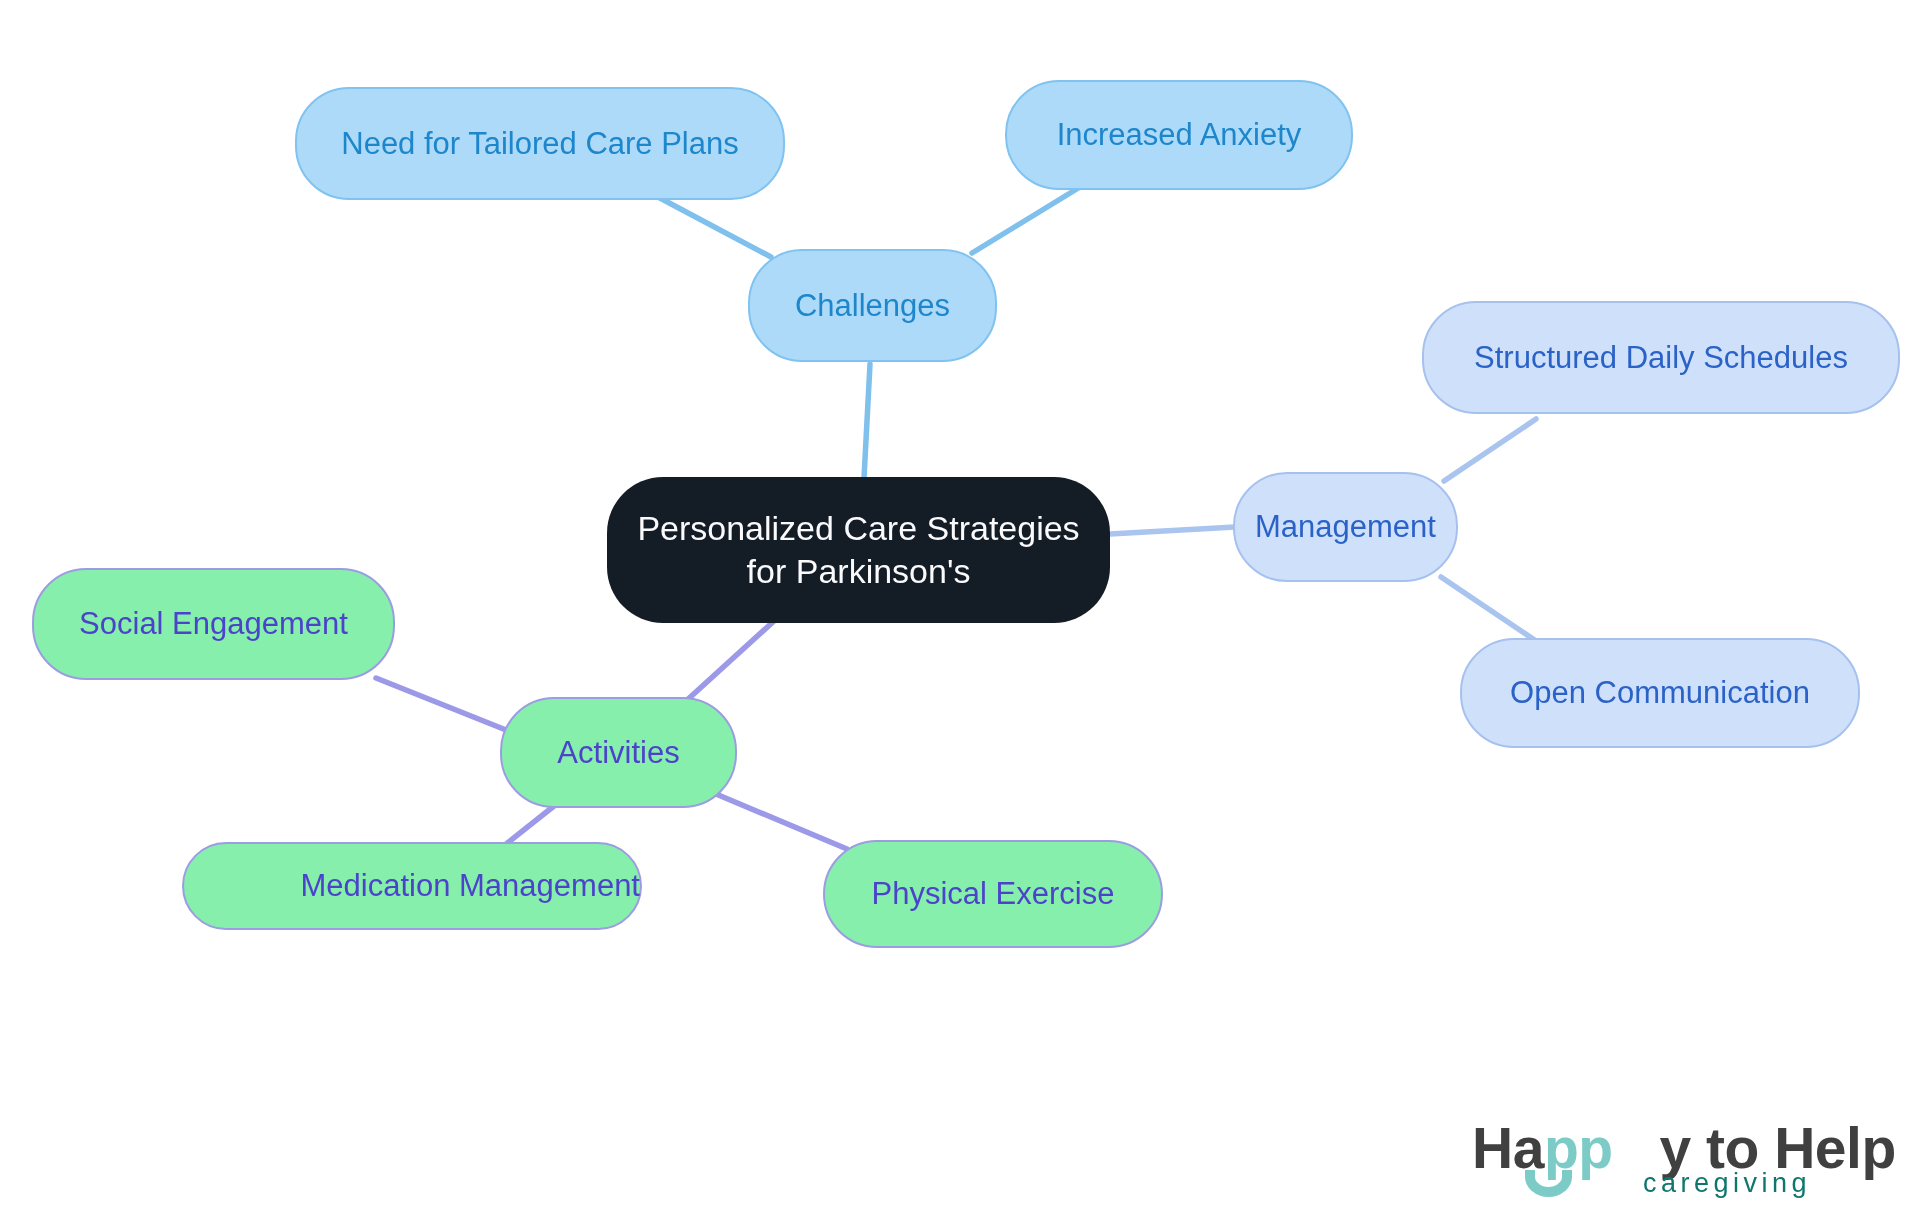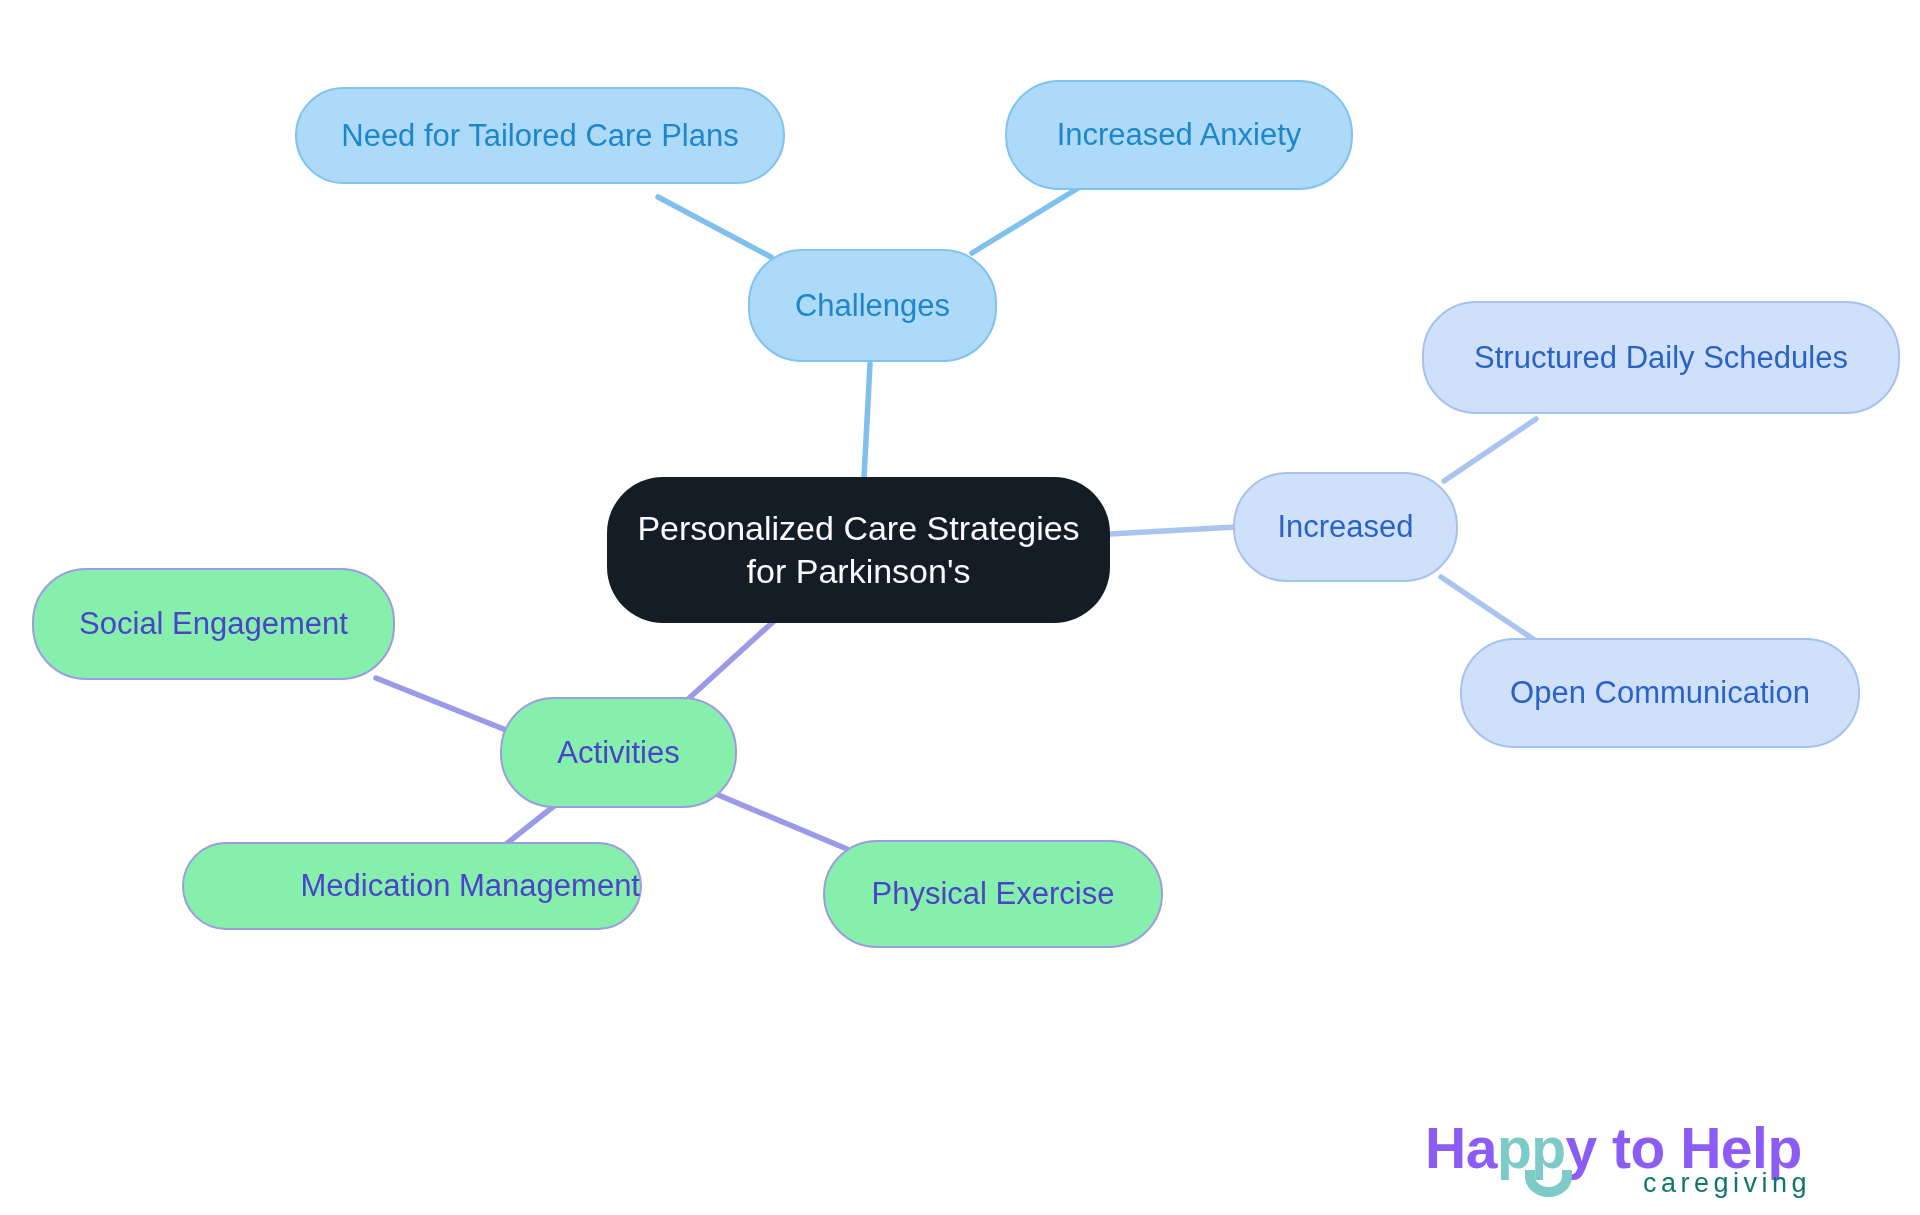--- a/index.html
+++ b/index.html
@@ -22,37 +22,37 @@
   .np{background:#CFE1FA;border:2px solid #A6C1EE;color:#2B62C7;}
   .nl{background:#86efac;border:2px solid #9C9CE3;color:#4C43CB;}
   .center-node{
     background:#141C26;color:#FAFAFC;border-radius:56px;font-size:34px;
     flex-direction:column;line-height:1.26;white-space:nowrap;
   }
 
   
   .n-center     {left:607px;  top:477px; width:503px; height:146px;}
   .n-challenges {left:748px;  top:249px; width:249px; height:113px;}
-  .n-need       {left:295px;  top:87px;  width:490px; height:97px;}
+  .n-need       {left:295px;  top:87px;  width:490px; height:113px;}
   .n-anxiety    {left:1005px; top:80px;  width:348px; height:110px;}
   .n-solutions  {left:1233px; top:472px; width:225px; height:110px;}
   .n-structured {left:1422px; top:301px; width:478px; height:113px;}
   .n-open       {left:1460px; top:638px; width:400px; height:110px;}
   .n-activities {left:500px;  top:697px; width:237px; height:111px;}
   .n-social     {left:32px;   top:568px; width:363px; height:112px;}
   .n-medication {left:182px;  top:842px; width:460px; height:88px;justify-content:flex-end;}
   .n-physical   {left:823px;  top:840px; width:340px; height:108px;}
 
   
   .logo{position:absolute;left:1425px;top:1120px;width:470px;height:95px;}
   .logo-main{
     position:absolute;left:0;top:0;font-size:57px;font-weight:bold;
     letter-spacing:-0.5px;line-height:1;white-space:nowrap;
   }
-  .seg-coral{color:#8b5cf6;}
+  .seg-coral{color:#404040;margin-left:47px;}
   .seg-teal{color:#7CCBC6;}
   .smile{
     position:absolute;left:100px;top:50px;width:47px;height:27px;
     box-sizing:border-box;border:10px solid #7CCBC6;border-top:none;
     border-bottom-left-radius:28px 24px;border-bottom-right-radius:28px 24px;
   }
   .logo-tagline{
     position:absolute;left:218px;top:48px;font-size:27px;font-weight:500;
     letter-spacing:4.5px;color:#0f766e;white-space:nowrap;
   }
@@ -84,21 +84,21 @@
     <span>Challenges</span>
   </div>
   <div class="node nb n-need">
     <span>Need for Tailored Care Plans</span>
   </div>
   <div class="node nb n-anxiety">
     <span>Increased Anxiety</span>
   </div>
 
   <div class="node np n-solutions">
-    <span>Increased</span>
+    <span>Management</span>
   </div>
   <div class="node np n-structured">
     <span>Structured Daily Schedules</span>
   </div>
   <div class="node np n-open">
     <span>Open Communication</span>
   </div>
 
   <div class="node nl n-activities">
     <span>Activities</span>

